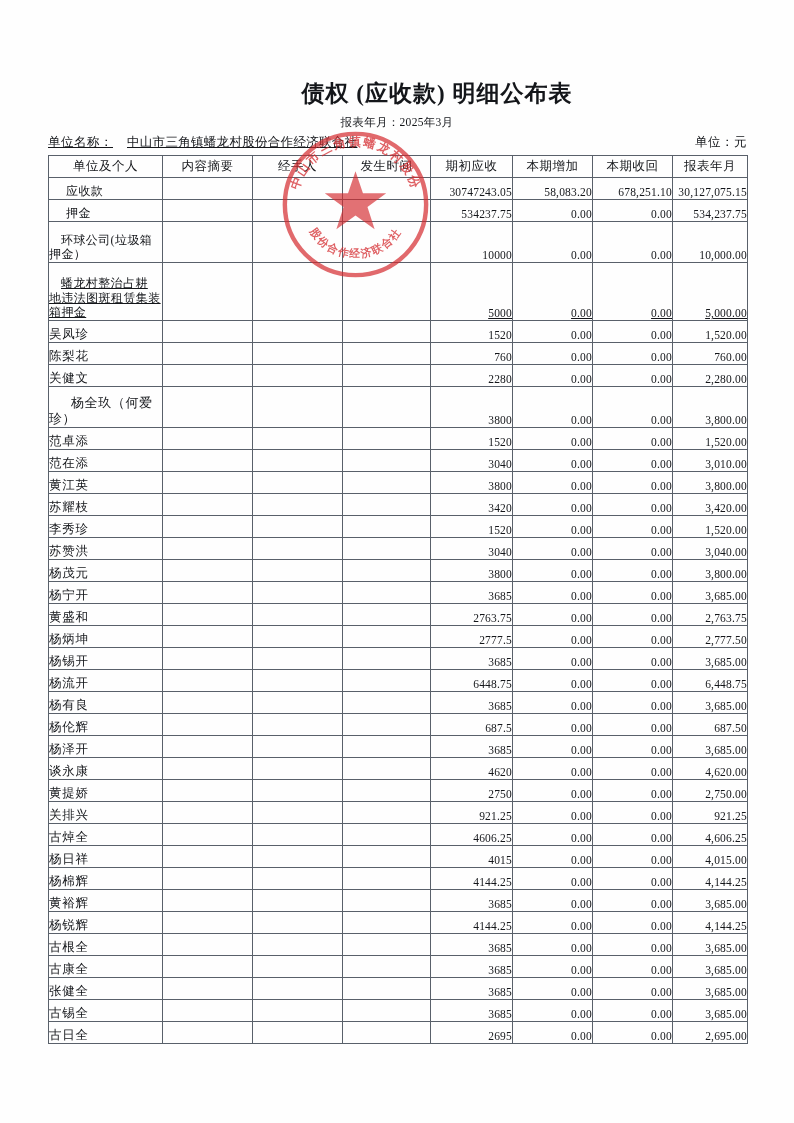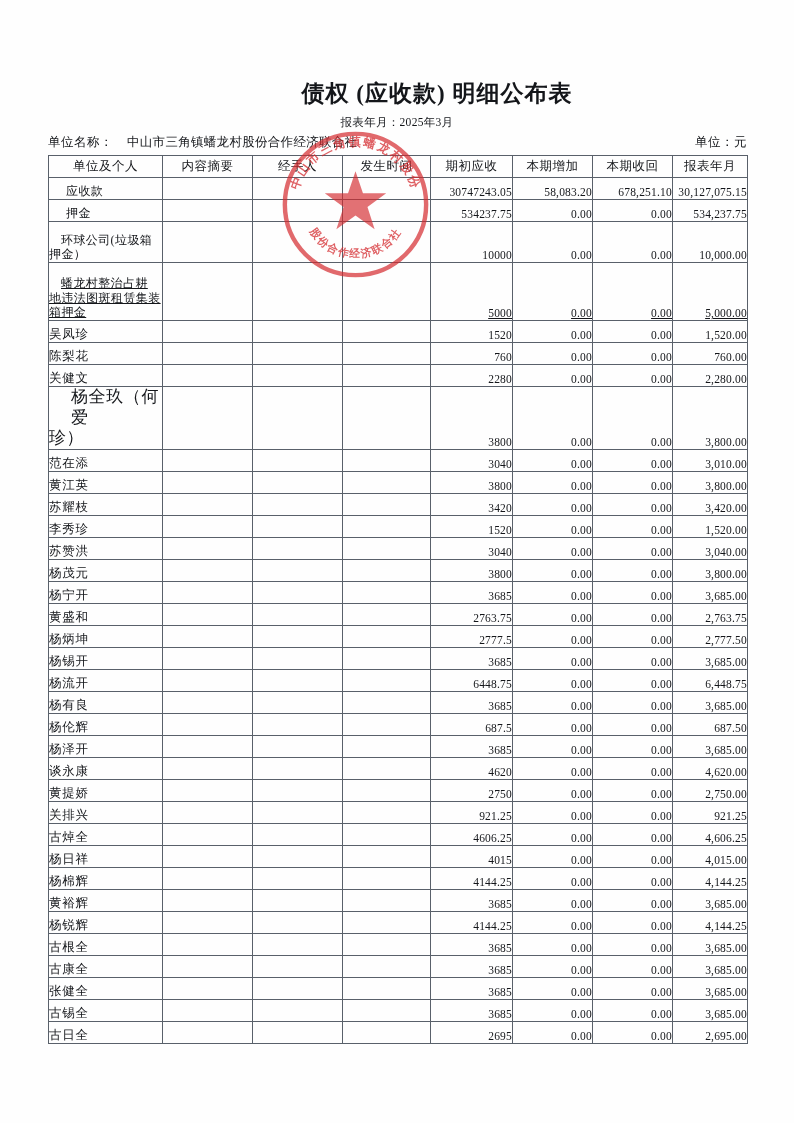--- a/index.html
+++ b/index.html
@@ -50,21 +50,21 @@
   .meta-row {
     position: absolute;
     top: 134px;
     left: 48px;
     width: 699px;
     display: flex;
     justify-content: space-between;
     align-items: baseline;
     font-size: 12.5px;
   }
-  .meta-left { display: flex; align-items: center; }
+  .meta-left { display: flex; align-items: center; text-decoration: underline; }
   .meta-label { letter-spacing: .5px; }
   .meta-value { margin-left: 14px; letter-spacing: .3px; }
   .meta-right { letter-spacing: .5px; font-size: 12.5px; }
 
   
   .tbl-wrap {
     position: absolute;
     top: 155px;
     left: 48px;
     width: 699px;
@@ -121,21 +121,21 @@
 
   
   td.person {
     text-align: left;
     padding-left: 26px;
     font-size: 12.5px;
     letter-spacing: .8px;
   }
   td.person-wrap {
     padding-left: 4px;
-    font-size: 17px;
+    font-size: 13px;
     letter-spacing: .6px;
   }
   td.person-wrap .l1 { display: block; padding-left: 22px; }
   td.person-wrap .l2 { display: block; padding-left: 0px; }
 
   td.sub {
     padding-left: 14px;
     font-size: 12px;
     letter-spacing: .4px;
   }
@@ -305,20 +305,30 @@
             </td>
             <td class="blank"></td>
             <td class="blank"></td>
             <td class="blank"></td>
             <td class="num">3800</td>
             <td class="num">0.00</td>
             <td class="num">0.00</td>
             <td class="num">3,800.00</td>
           </tr>
           <tr class="r-std">
+            <td class="name person">范卓添</td>
+            <td class="blank"></td>
+            <td class="blank"></td>
+            <td class="blank"></td>
+            <td class="num">1520</td>
+            <td class="num">0.00</td>
+            <td class="num">0.00</td>
+            <td class="num">1,520.00</td>
+          </tr>
+          <tr class="r-std">
             <td class="name person">范在添</td>
             <td class="blank"></td>
             <td class="blank"></td>
             <td class="blank"></td>
             <td class="num">3040</td>
             <td class="num">0.00</td>
             <td class="num">0.00</td>
             <td class="num">3,010.00</td>
           </tr>
           <tr class="r-std">

